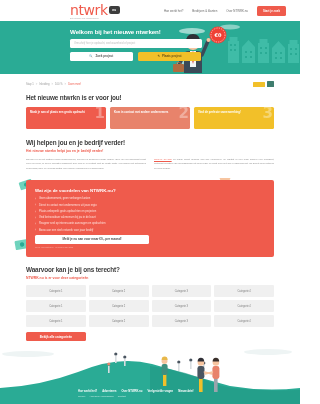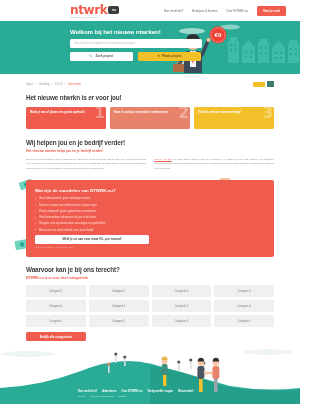--- a/index.html
+++ b/index.html
@@ -14,21 +14,21 @@
   }
   .page { width: 300px; height: 404px; position: relative; overflow: hidden; background:#fff; }
 
   
   .topbar {
     height: 21px; background: #ffffff; display: flex; align-items: center;
     padding: 0 14px; position: relative; z-index: 20;
   }
   .logo-wrap { display:flex; align-items:center; margin-left: 56px; }
   .logo-text {
-    font-size: 12px; font-weight: bold; letter-spacing: -0.4px;
+    font-size: 14px; font-weight: normal; letter-spacing: -0.4px;
     color: #ef5b4c; font-family: "DejaVu Sans", sans-serif;
   }
   .logo-badge {
     width: 11px; height: 8px; background: #3d3d3d; border-radius: 2px;
     margin-left: 1px; display:flex; align-items:center; justify-content:center;
     color:#fff; font-size:3.2px; font-weight:bold; letter-spacing:-0.1px;
   }
   .logo-tag { font-size: 1.9px; color:#9b9b9b; margin-top:-0.5px; letter-spacing:0.1px;}
   .logo-col { display:flex; flex-direction:column; }
   .logo-row { display:flex; align-items:center; }

